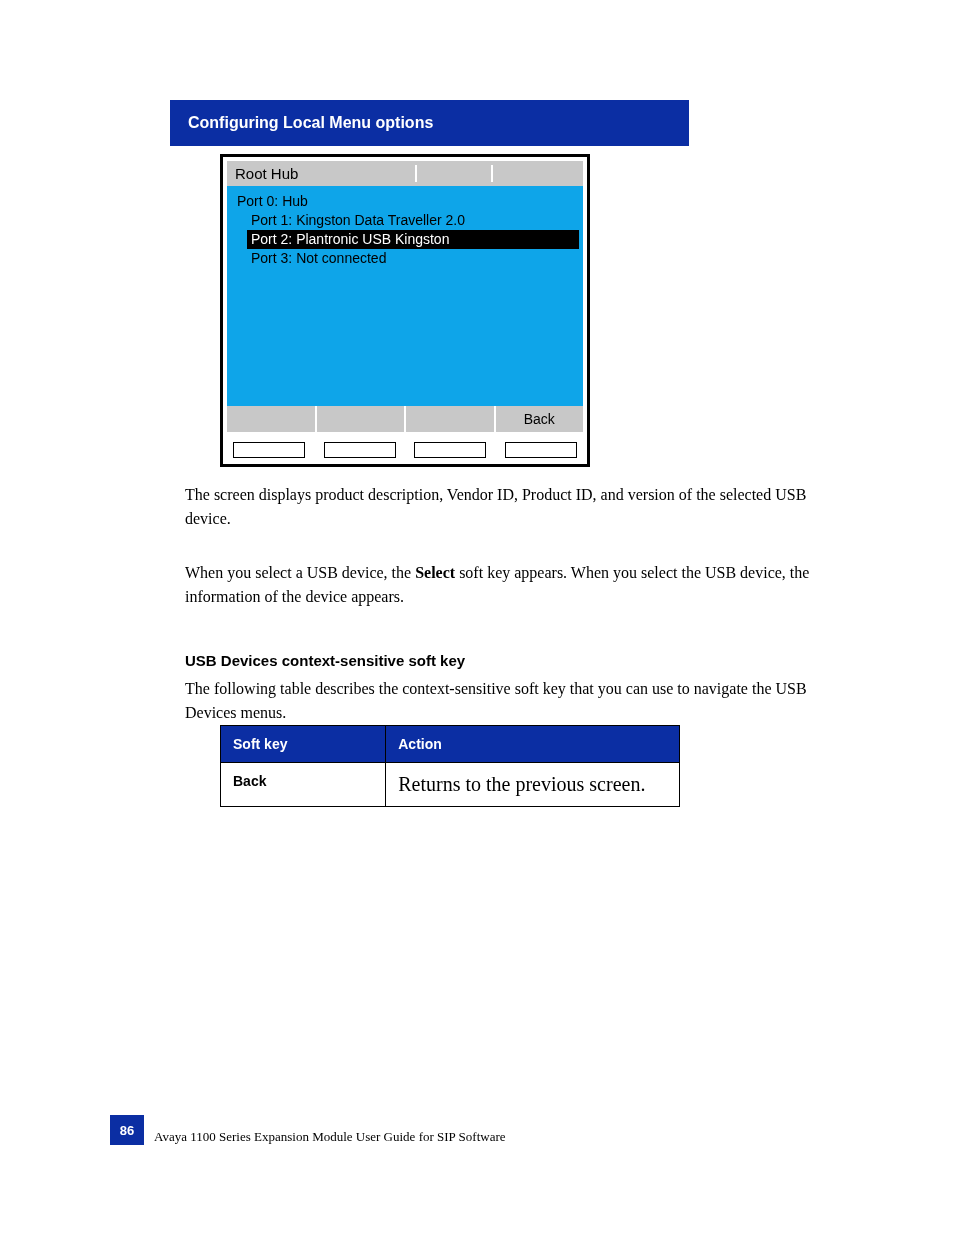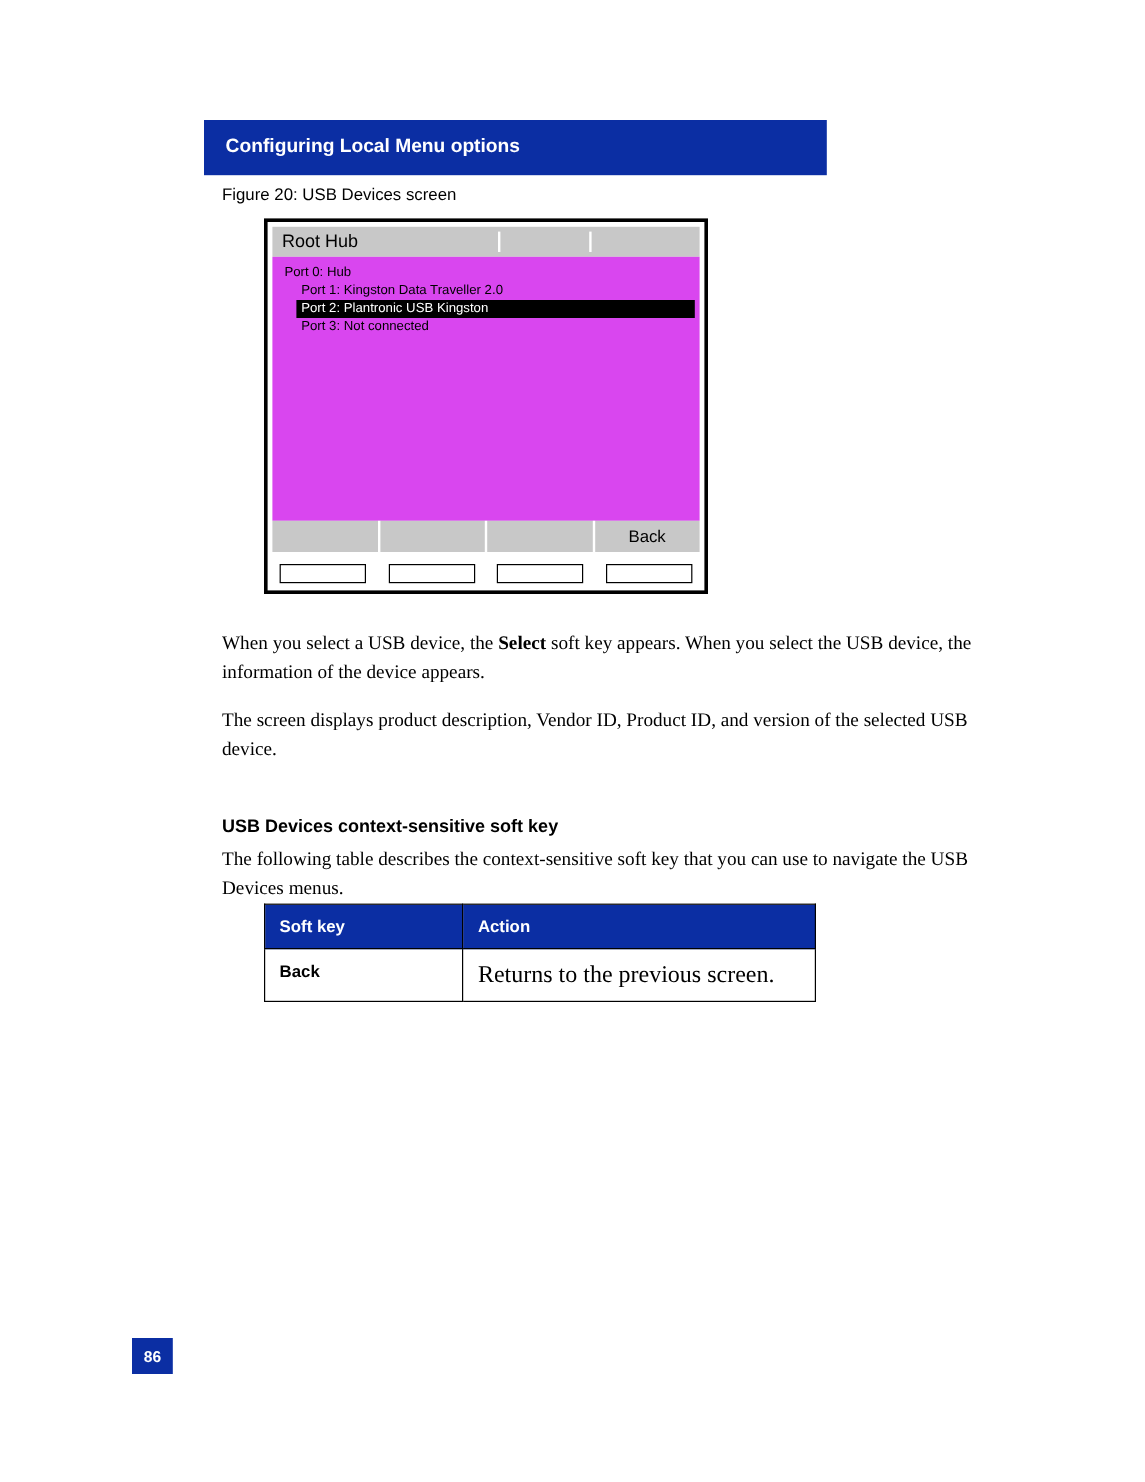--- a/index.html
+++ b/index.html
@@ -46,24 +46,24 @@
   }
   .screen-title .seg {
     border-right: 2px solid #fff;
     padding-right: 6px;
     margin-right: 6px;
     flex: 0 0 auto;
   }
   .screen-title .seg:last-child { border-right: none; }
   .screen-title .seg.wide { flex: 1 1 auto; }
   .device-list {
-    background: #d946ef;
+    background: #0ea5e9;
     padding: 6px 4px 4px 4px;
     min-height: 220px;
-    font-size: 11px;
+    font-size: 14px;
     line-height: 1.35;
   }
   .device-list .lvl0 { padding-left: 6px; }
   .device-list .lvl1 { padding-left: 20px; }
   .device-list .row { white-space: nowrap; }
   .device-list .selected {
     background: #000;
     color: #fff;
     margin-left: 16px;
     padding-left: 4px;
@@ -157,21 +157,20 @@
     font-family: "Times New Roman", Times, serif;
   }
 </style>
 </head>
 <body>
 
 <div class="page">
 
   <div class="heading-bar">Configuring Local Menu options</div>
 
-  <div class="caption">Figure 20: USB Devices screen</div>
 
   <div class="screen-wrap">
     <div class="screen-title">
       <span class="seg wide">Root Hub</span>
       <span class="seg" style="width:70px"></span>
       <span class="seg" style="width:70px"></span>
     </div>
     <div class="device-list">
       <div class="row lvl0">Port 0: Hub</div>
       <div class="row lvl1">Port 1: Kingston Data Traveller 2.0</div>
@@ -185,25 +184,25 @@
       <div class="sk">Back</div>
     </div>
     <div class="hw-btn-row">
       <div class="hw-btn"></div>
       <div class="hw-btn"></div>
       <div class="hw-btn"></div>
       <div class="hw-btn"></div>
     </div>
   </div>
 
+  <p class="para">The screen displays product description, Vendor ID, Product ID, and version of the selected USB device.</p>
+
   <p class="para first">
     <span>When you select a USB device, the </span><span class="bold">Select</span><span> soft key appears. When you select the USB device, the information of the device appears.</span>
   </p>
-
-  <p class="para">The screen displays product description, Vendor ID, Product ID, and version of the selected USB device.</p>
 
   <div class="section-h">USB Devices context-sensitive soft key</div>
 
   <p class="para" style="margin-top:6px">The following table describes the context-sensitive soft key that you can use to navigate the USB Devices menus.</p>
 
   <table class="info-table" style="">
     <thead>
       <tr>
         <th style="width:36%">Soft key</th>
         <th>Action</th>
@@ -214,13 +213,14 @@
         <td>Back</td>
         <td>Returns to the previous screen.</td>
       </tr>
     </tbody>
   </table>
 
 </div>
 
 <div class="footer">
   <div class="page-num">86</div>
+  <div class="footer-text">Avaya 1100 Series Expansion Module User Guide for SIP Software</div>
 </div>
 
 </body></html>

